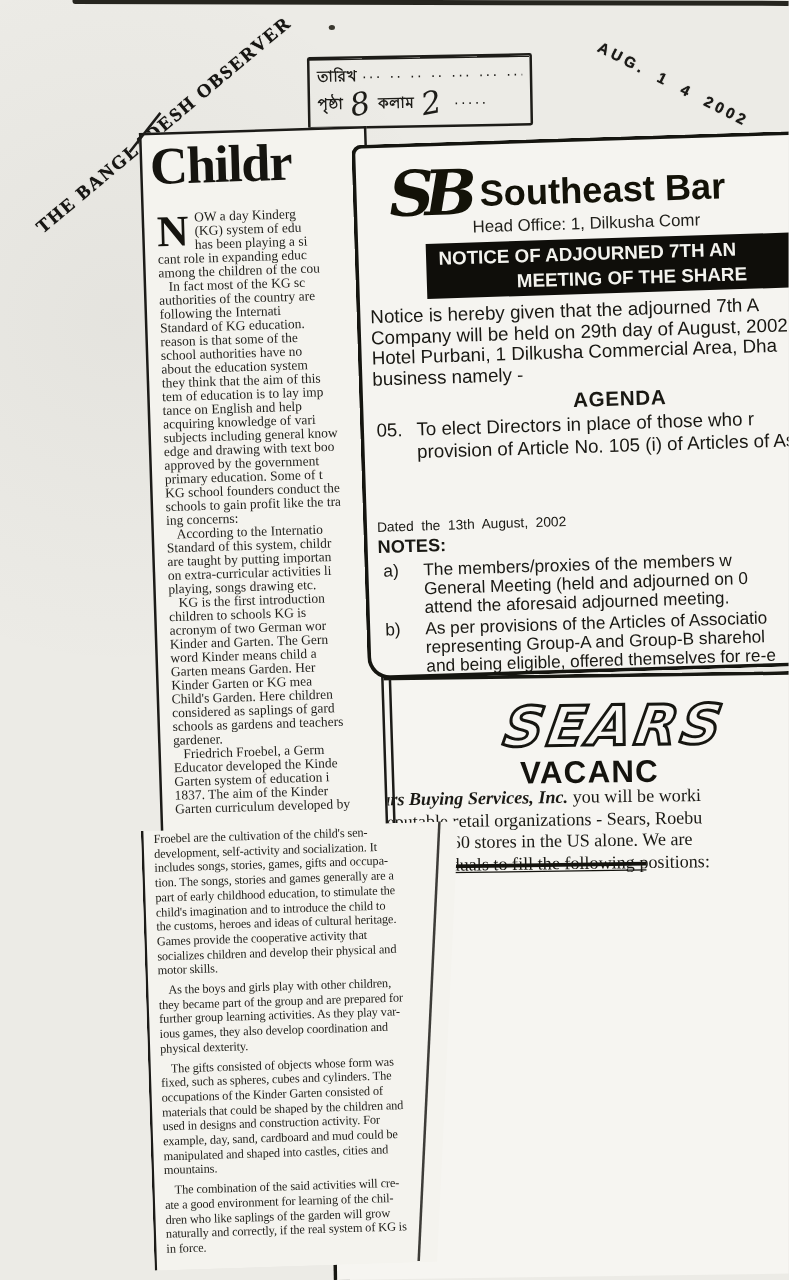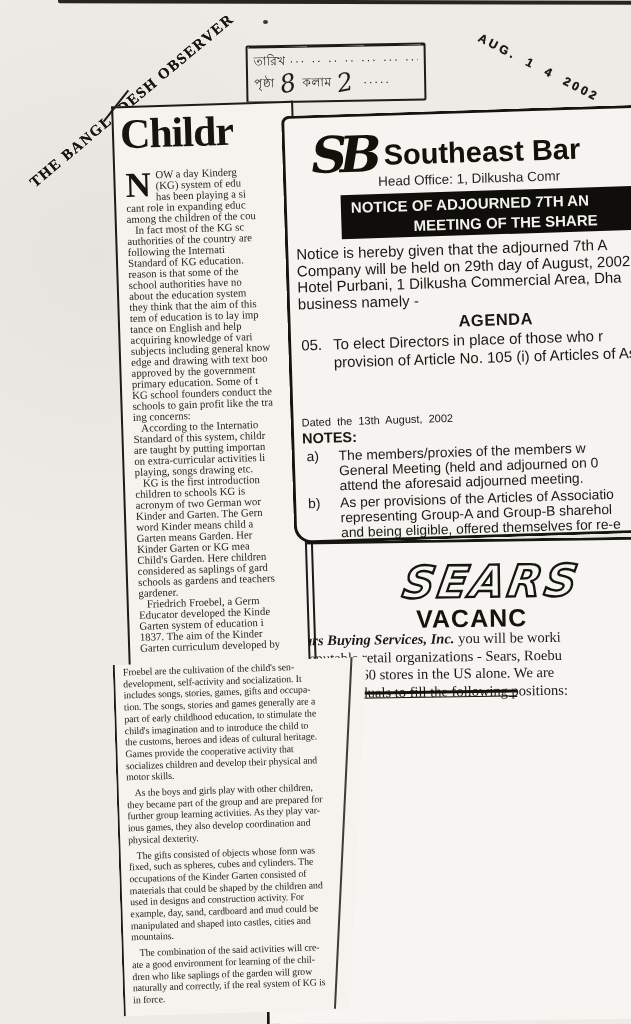--- a/index.html
+++ b/index.html
@@ -23,21 +23,21 @@
   .date-stamp{position:absolute;left:479px;top:30px;transform:rotate(27deg);transform-origin:left center;
        font-family:"Liberation Sans",sans-serif;font-weight:bold;font-size:12px;letter-spacing:3px;
        word-spacing:5px;color:#1b1a17;white-space:nowrap;text-shadow:0 0 .7px #1b1a17;}
 
   
   .stamp-box{position:absolute;left:246px;top:44px;width:180px;height:58px;
        border:2px solid #1d1c18;border-radius:2px;transform:rotate(-1deg);
        box-shadow:inset 0 2px 0 -1px #1d1c18;padding:4px 6px 0 6px;box-sizing:border-box;
        font-family:"DejaVu Sans",sans-serif;color:#1d1c18;}
   .stamp-row{display:flex;align-items:center;height:22px;}
-  .stamp-label{font-size:12px;font-weight:normal;letter-spacing:.5px;}
+  .stamp-label{font-size:12px;font-weight:bold;letter-spacing:.5px;}
   .stamp-dots{font-size:11px;letter-spacing:2px;margin-left:4px;white-space:nowrap;overflow:hidden;}
   .handwritten{font-family:"DejaVu Serif",serif;font-style:italic;font-size:25px;line-height:20px;
        display:inline-block;transform:rotate(-10deg);margin:0 6px;}
 
   
   .article-wrap{position:absolute;left:95px;top:103px;width:262px;height:918px;
        transform:rotate(-1.8deg);transform-origin:top left;z-index:2;}
   .paper-top{position:absolute;left:16px;top:4px;width:178px;height:558px;background:#f4f3ee;
        border:2px solid #1c1b18;border-bottom:none;}
   .paper-top::after{content:'';position:absolute;right:-8px;top:14px;bottom:-2px;width:2px;background:#1c1b18;}

